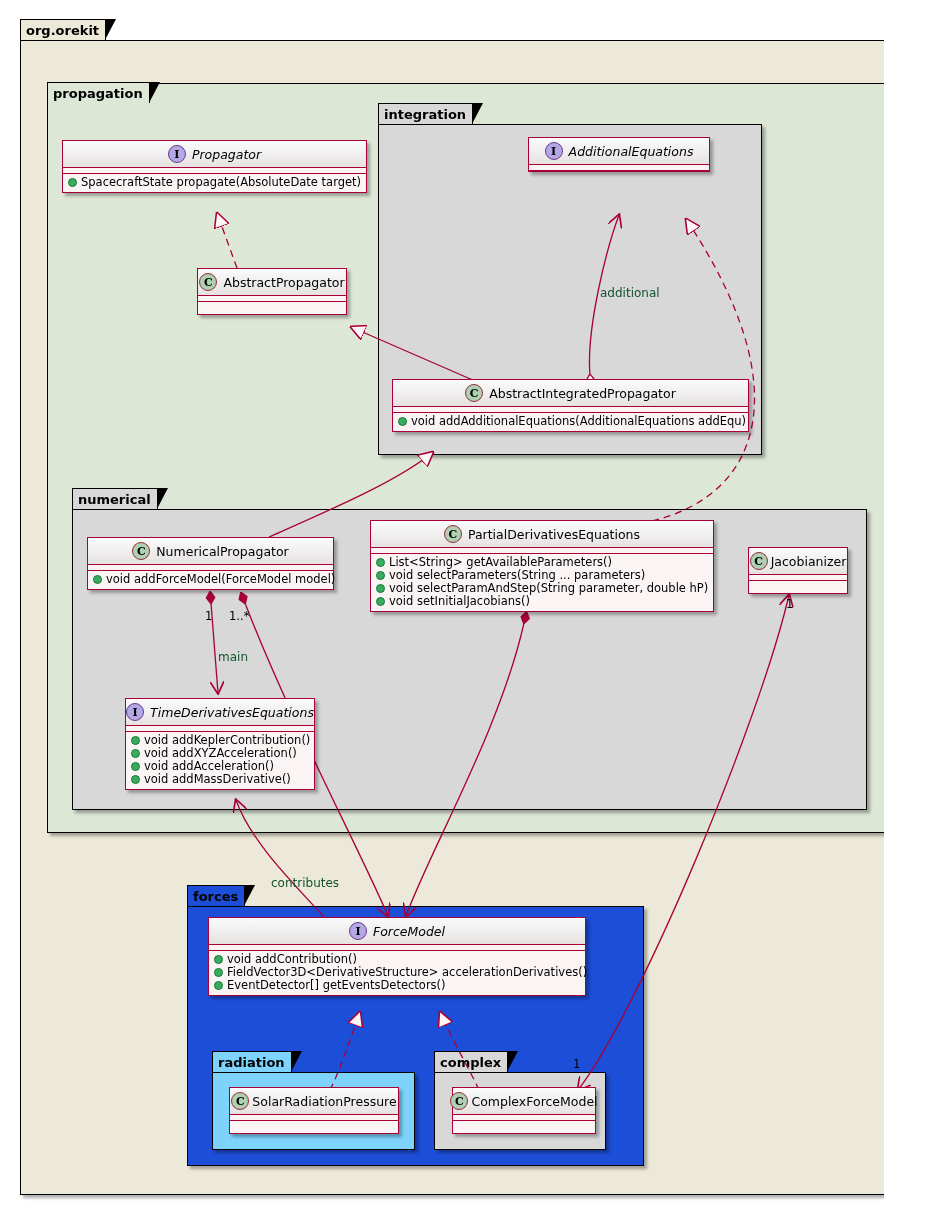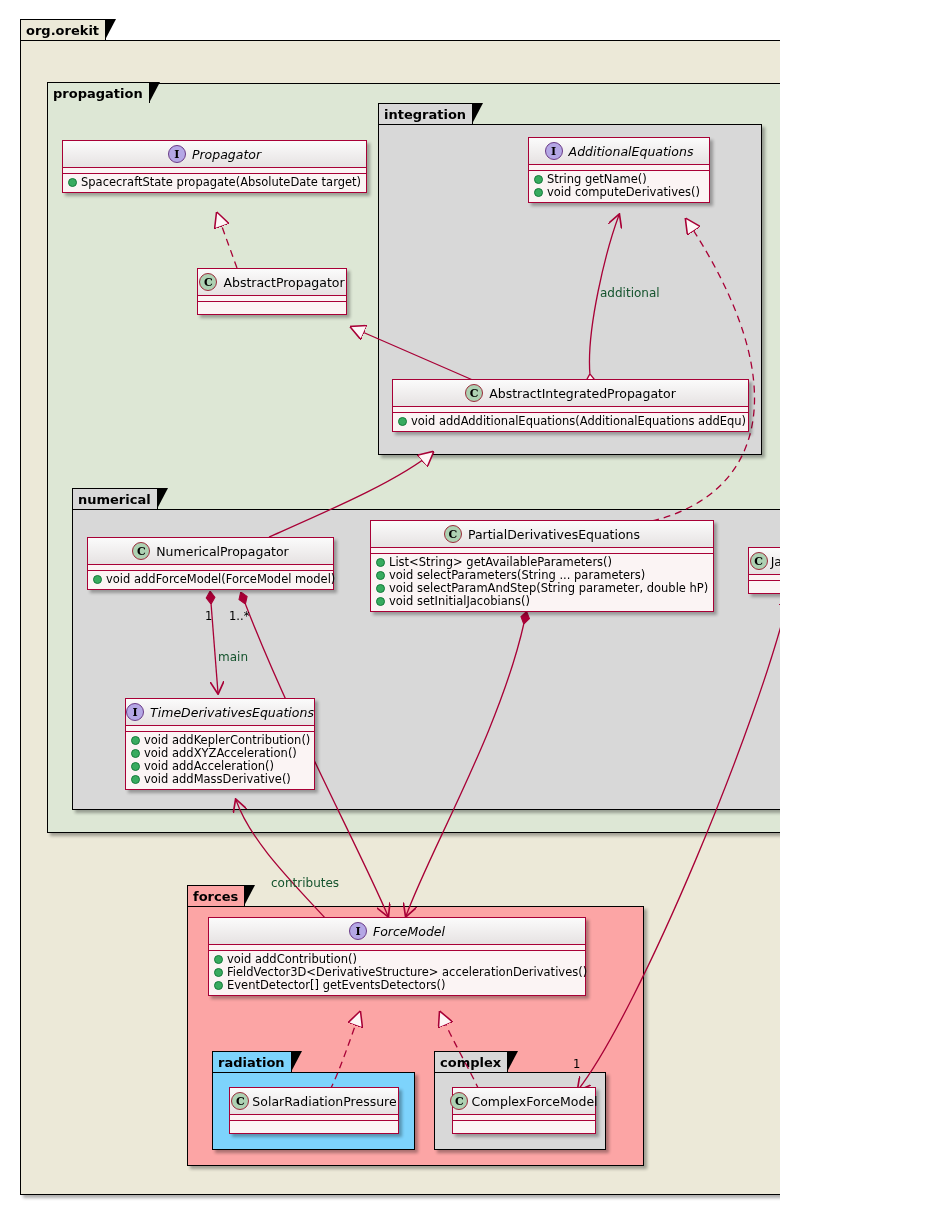--- a/index.html
+++ b/index.html
@@ -5,21 +5,21 @@
   html, body {
     margin: 0;
     padding: 0;
     background: #ffffff;
   }
   body {
     font-family: "DejaVu Sans", sans-serif;
   }
   #canvas {
     position: relative;
-    width: 780px;
+    width: 884px;
     height: 1221px;
     background: #ffffff;
     overflow: hidden;
     text-align: center;
   }
 
   
   .pkg {
     position: absolute;
     box-sizing: border-box;
@@ -58,21 +58,21 @@
     height: 0;
     border-left: 9px solid transparent;
     border-bottom: 19px solid transparent;
     z-index: 1;
   }
 
   .pkg-orekit   { background: #ECE9D8; }
   .pkg-prop     { background: #DDE7D5; }
   .pkg-integ    { background: #D8D8D8; }
   .pkg-num      { background: #D8D8D8; }
-  .pkg-forces   { background: #fca5a5; }
+  .pkg-forces   { background: #1d4ed8; }
   .pkg-rad      { background: #7dd3fc; }
   .pkg-cplx     { background: #D8D8D8; }
 
   
   .cls {
     position: absolute;
     box-sizing: border-box;
     border: 1.2px solid #A80036;
     background: #FDF6F6;
     box-shadow: 3px 3px 3px rgba(0,0,0,0.30);
@@ -294,30 +294,20 @@
     <div class="cls-sep"></div>
     <div class="cls-body empty"></div>
   </div>
 
   <div class="cls" style="left:528px; top:137px; width:182px;">
     <div class="cls-header">
       <span class="badge badge-I">I</span>
       <span class="cls-title abstract">AdditionalEquations</span>
     </div>
     <div class="cls-sep"></div>
-    <div class="cls-body">
-      <div class="mrow">
-        <span class="dot"></span>
-        <span>String getName()</span>
-      </div>
-      <div class="mrow">
-        <span class="dot"></span>
-        <span>void computeDerivatives()</span>
-      </div>
-    </div>
   </div>
 
   <div class="cls" style="left:392px; top:379px; width:357px;">
     <div class="cls-header">
       <span class="badge badge-C">C</span>
       <span class="cls-title">AbstractIntegratedPropagator</span>
     </div>
     <div class="cls-sep"></div>
     <div class="cls-body">
       <div class="mrow">

